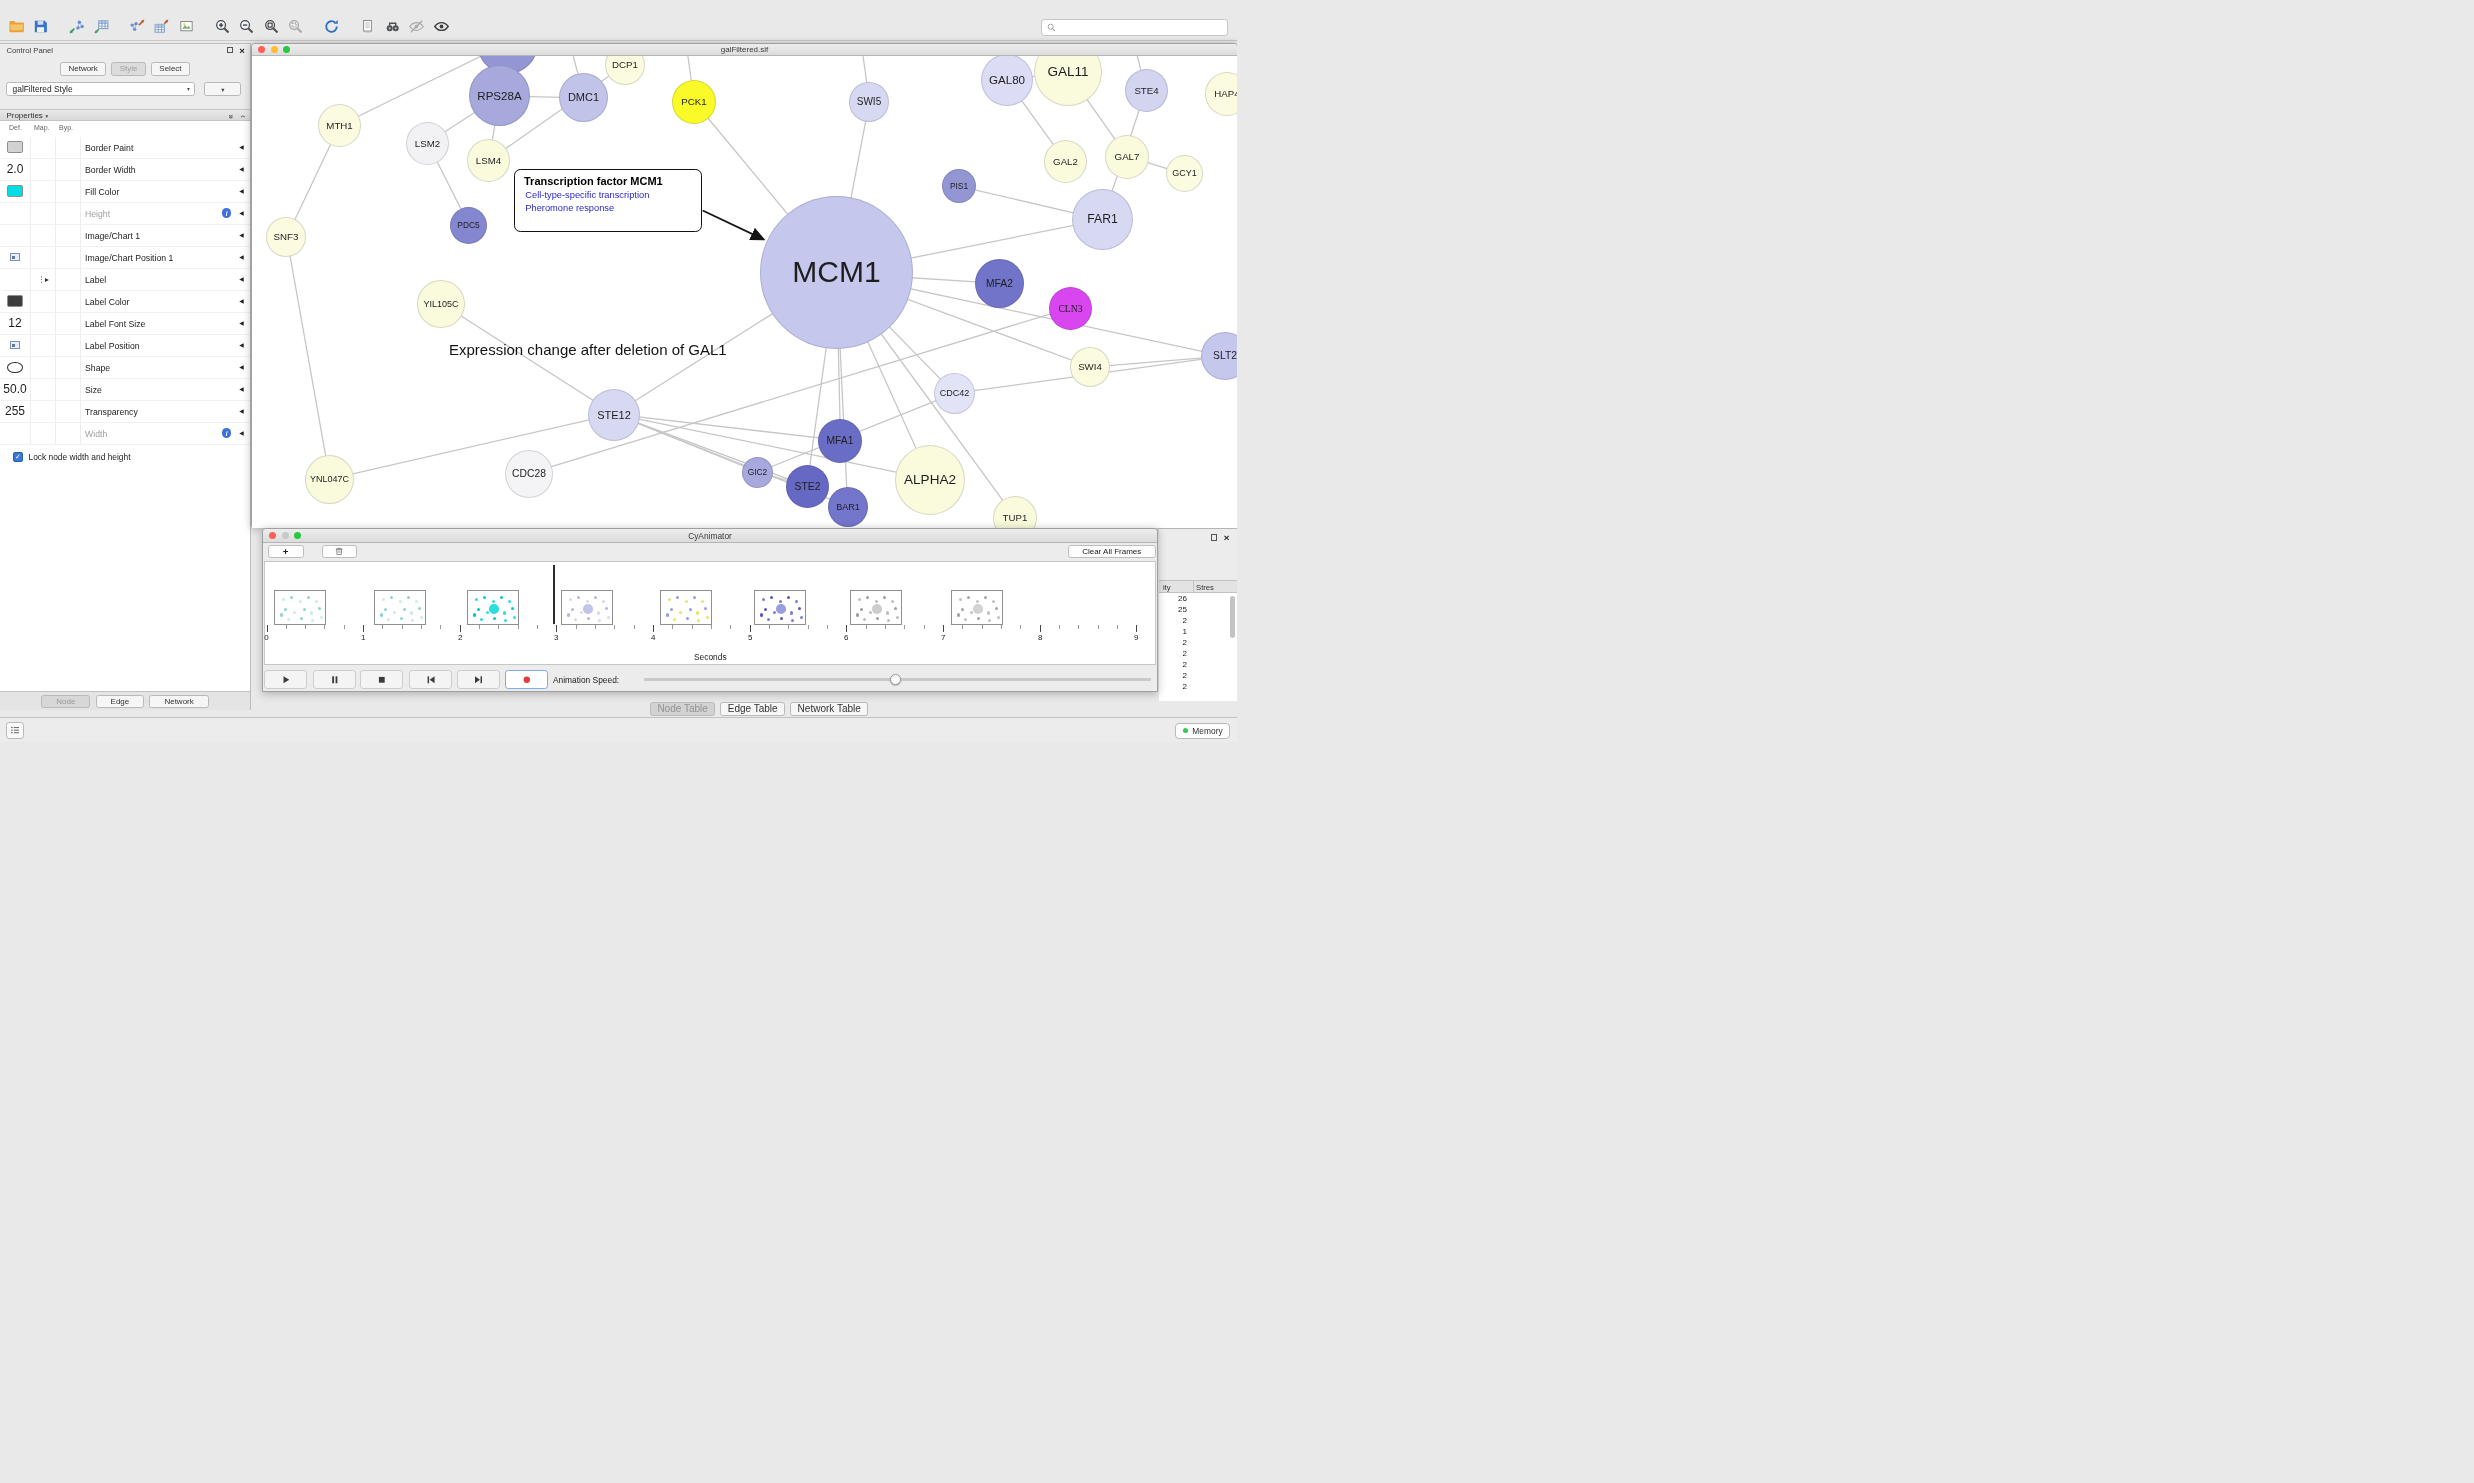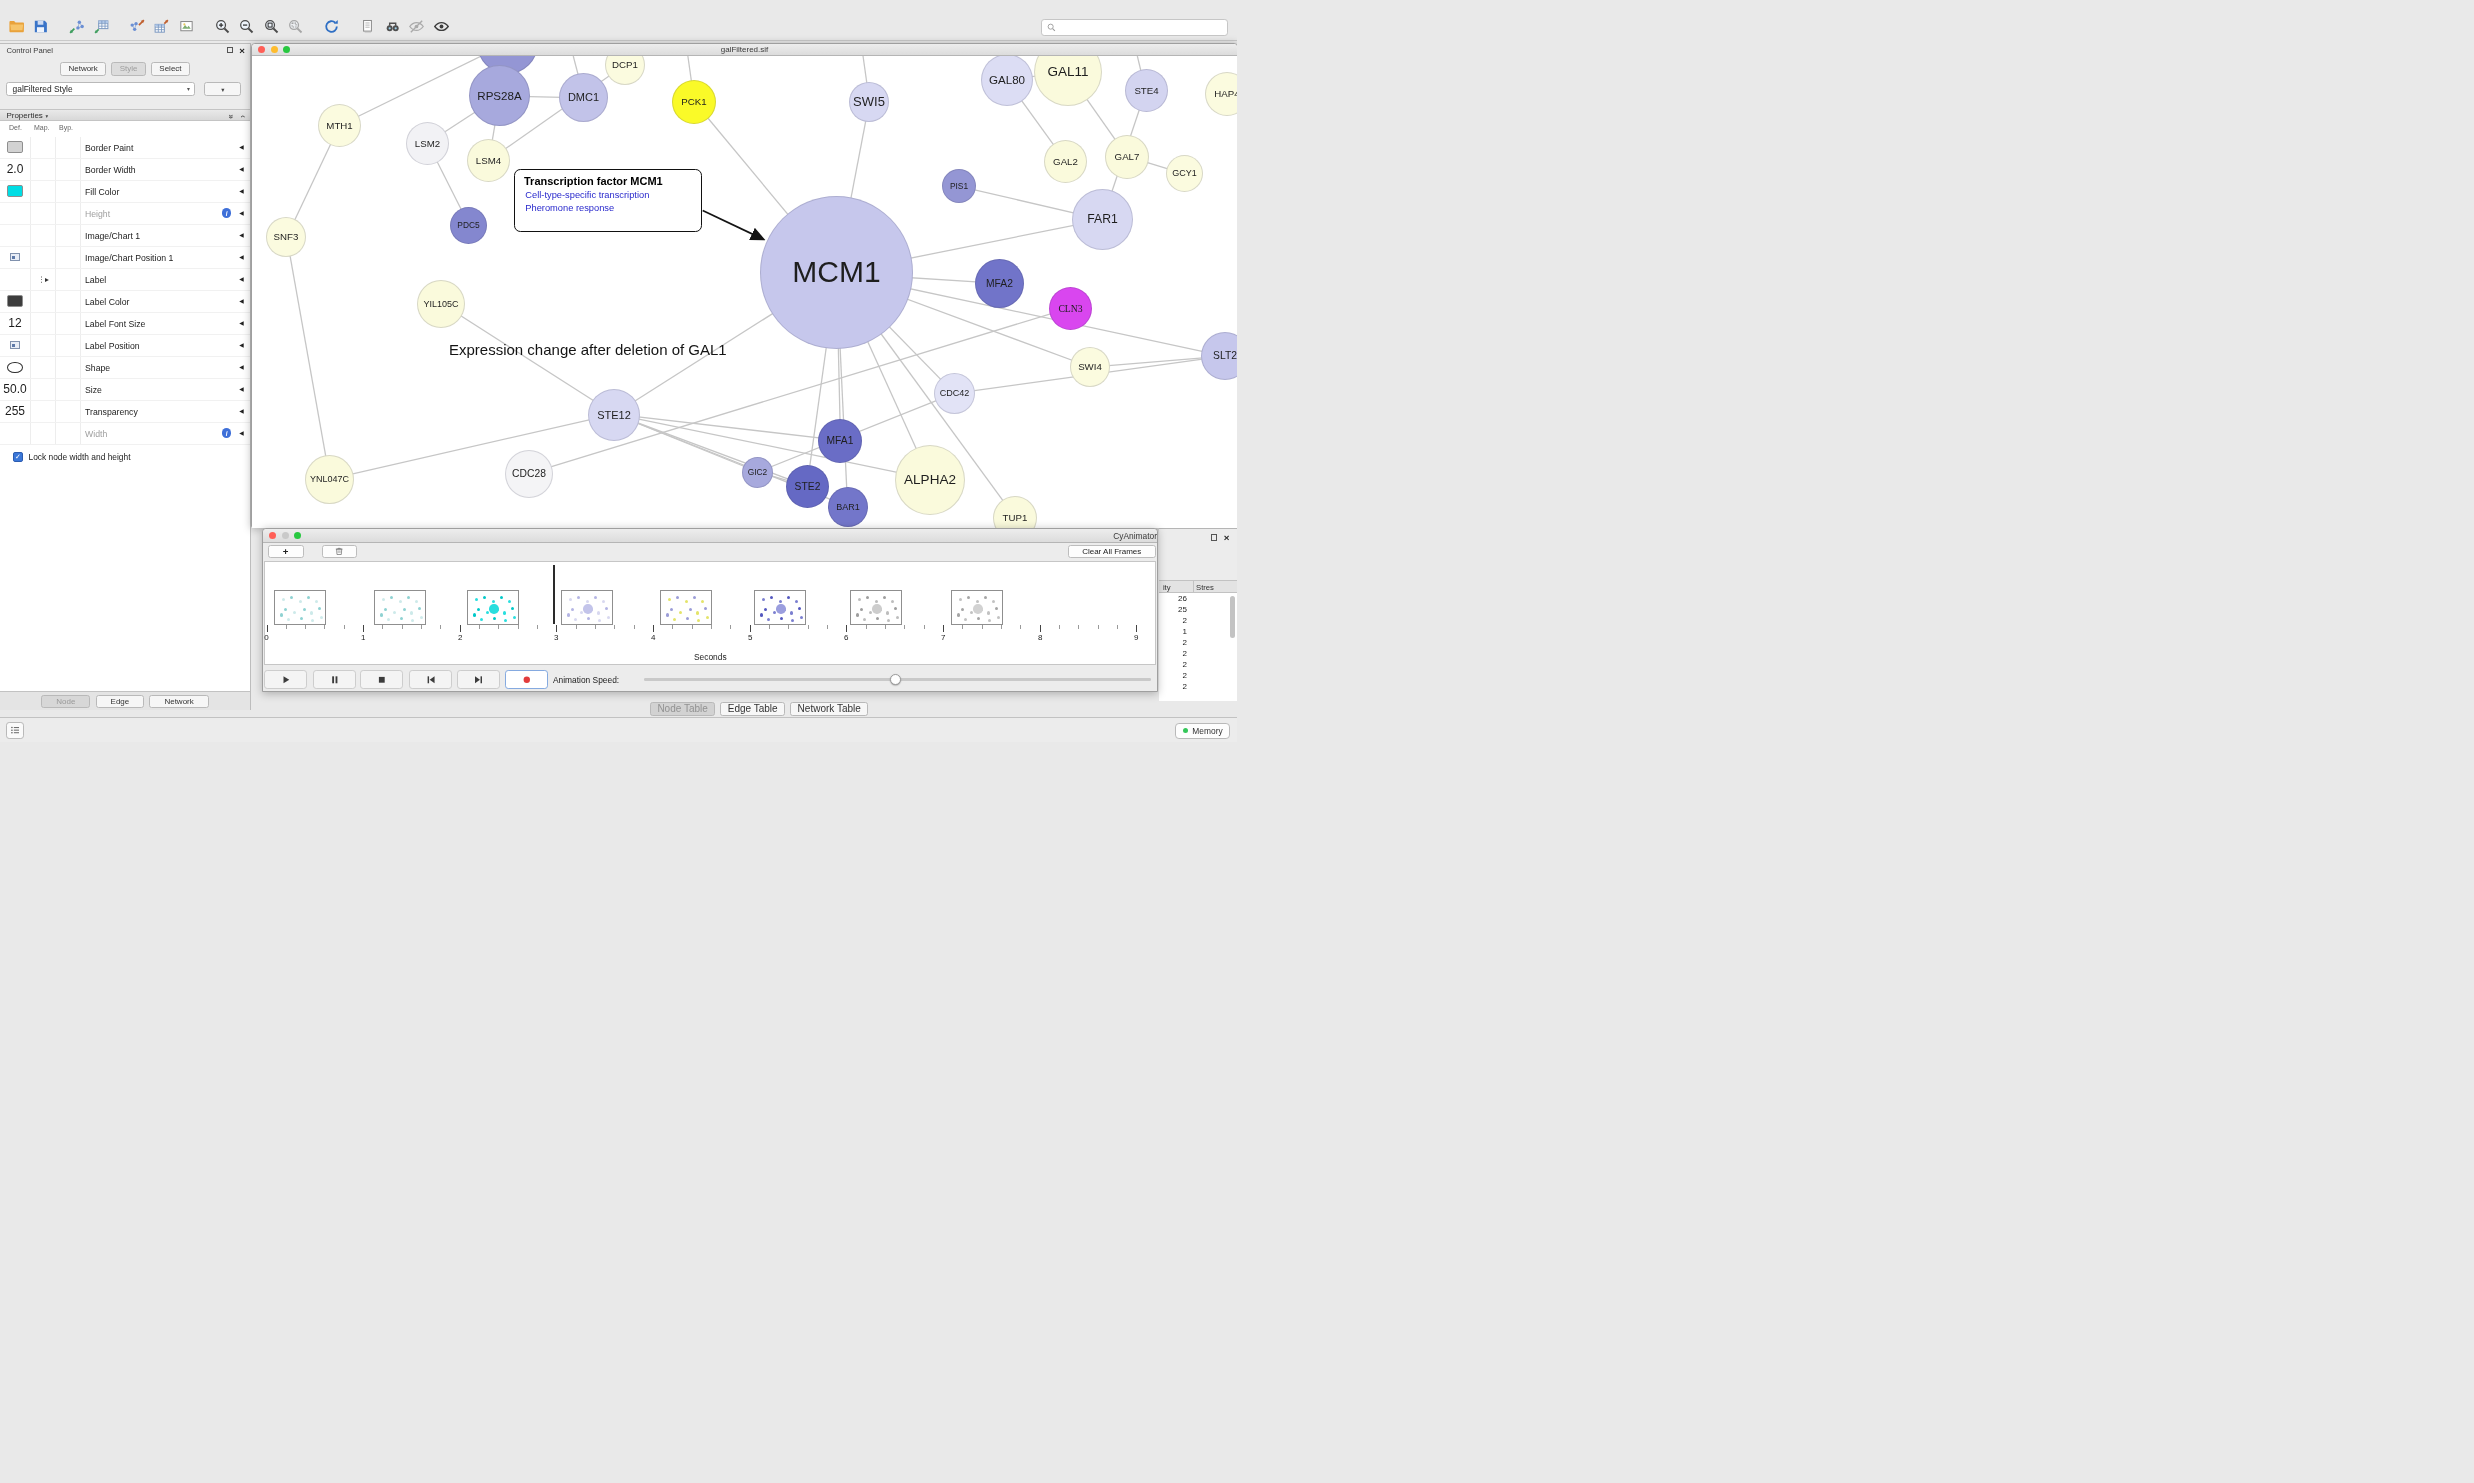--- a/index.html
+++ b/index.html
@@ -82,21 +82,21 @@
 .arrow-line{stroke:#141414;stroke-width:2.6;}
 .net-node{position:absolute;border-radius:50%;display:flex;align-items:center;justify-content:center;border:0.6px solid rgba(60,60,90,.18);color:#1e1e1e;}
 .net-node-label{white-space:nowrap;}
 .annotation-box{position:absolute;left:262px;top:113px;width:188px;height:63px;background:#fff;border:1.9px solid #111;border-radius:6.4px;padding:5.2px 9px;z-index:5;}
 .annotation-title{font-size:11px;font-weight:bold;color:#000;margin-bottom:2.6px;}
 .annotation-link{font-size:9.3px;color:#2929cc;line-height:1.32;padding-left:1.3px;}
 .canvas-label{position:absolute;left:197px;top:285px;font-size:15px;color:#141414;z-index:4;}
 
 
 .animator{position:absolute;left:262px;top:528px;width:896px;height:164px;background:#ececec;border:0.6px solid #9f9f9f;border-radius:3.9px 3.9px 0 0;box-shadow:0 1.9px 9px rgba(0,0,0,.25);}
-.anim-titlebar{height:14px;background:linear-gradient(#ededed,#dcdcdc);border-bottom:0.6px solid #b5b5b5;border-radius:3.9px 3.9px 0 0;position:relative;text-align:right;font-size:8.4px;color:#3a3a3a;line-height:14px;}
+.anim-titlebar{height:14px;background:linear-gradient(#ededed,#dcdcdc);border-bottom:0.6px solid #b5b5b5;border-radius:3.9px 3.9px 0 0;position:relative;text-align:center;font-size:8.4px;color:#3a3a3a;line-height:14px;}
 .anim-titlebar .lights{top:3.2px;}
 .anim-toolbar{position:absolute;left:0;top:14px;width:100%;height:17.4px;}
 .btn{background:#fdfdfd;border:0.6px solid #bdbdbd;border-radius:2.6px;font-size:8.4px;color:#222;display:flex;align-items:center;justify-content:center;}
 .add-btn{position:absolute;left:4.5px;top:1.9px;width:36px;height:13px;font-size:9.7px;font-weight:bold;}
 .trash-btn{position:absolute;left:59px;top:1.9px;width:35px;height:13px;}
 .trash-btn svg{width:10.3px;height:10.3px;}
 .clear-btn{position:absolute;right:1.3px;top:1.9px;width:88px;height:13px;font-size:8px;}
 .timeline{position:absolute;left:1.3px;top:32px;width:892px;height:104px;background:#fff;border:0.6px solid #c6c6c6;}
 .playhead{position:absolute;left:288px;top:2.6px;width:1.3px;height:59px;background:#2a2a2a;z-index:1;}
 .thumb{position:absolute;top:28px;width:52px;height:35px;background:#fff;border:0.6px solid #8f8f8f;z-index:2;}
@@ -545,21 +545,21 @@
           </div>
           <div class="net-node" style="left: 217px; top: 9.7px; height: 61px; width: 61px; background: rgb(167, 169, 221); font-size: 11.6px;">
             <span class="net-node-label">RPS28A</span>
           </div>
           <div class="net-node" style="left: 307px; top: 17.4px; height: 49px; width: 49px; background: rgb(194, 195, 233); font-size: 11px;">
             <span class="net-node-label">DMC1</span>
           </div>
           <div class="net-node" style="left: 420px; top: 24px; height: 44px; width: 44px; background: rgb(250, 250, 40); font-size: 9.7px;">
             <span class="net-node-label">PCK1</span>
           </div>
-          <div class="net-node" style="left: 597px; top: 26px; height: 40px; width: 40px; background: rgb(215, 216, 242); font-size: 13px;">
+          <div class="net-node" style="left: 597px; top: 26px; height: 40px; width: 40px; background: rgb(215, 216, 242); font-size: 10px;">
             <span class="net-node-label">SWI5</span>
           </div>
           <div class="net-node" style="left: 729px; top: -1.9px; height: 52px; width: 52px; background: rgb(220, 221, 244); font-size: 11.6px;">
             <span class="net-node-label">GAL80</span>
           </div>
           <div class="net-node" style="left: 782px; top: -18px; height: 68px; width: 68px; background: rgb(250, 250, 220); font-size: 13.5px;">
             <span class="net-node-label">GAL11</span>
           </div>
           <div class="net-node" style="left: 873px; top: 13.5px; height: 43px; width: 43px; background: rgb(211, 212, 240); font-size: 9.7px;">
             <span class="net-node-label">STE4</span>

